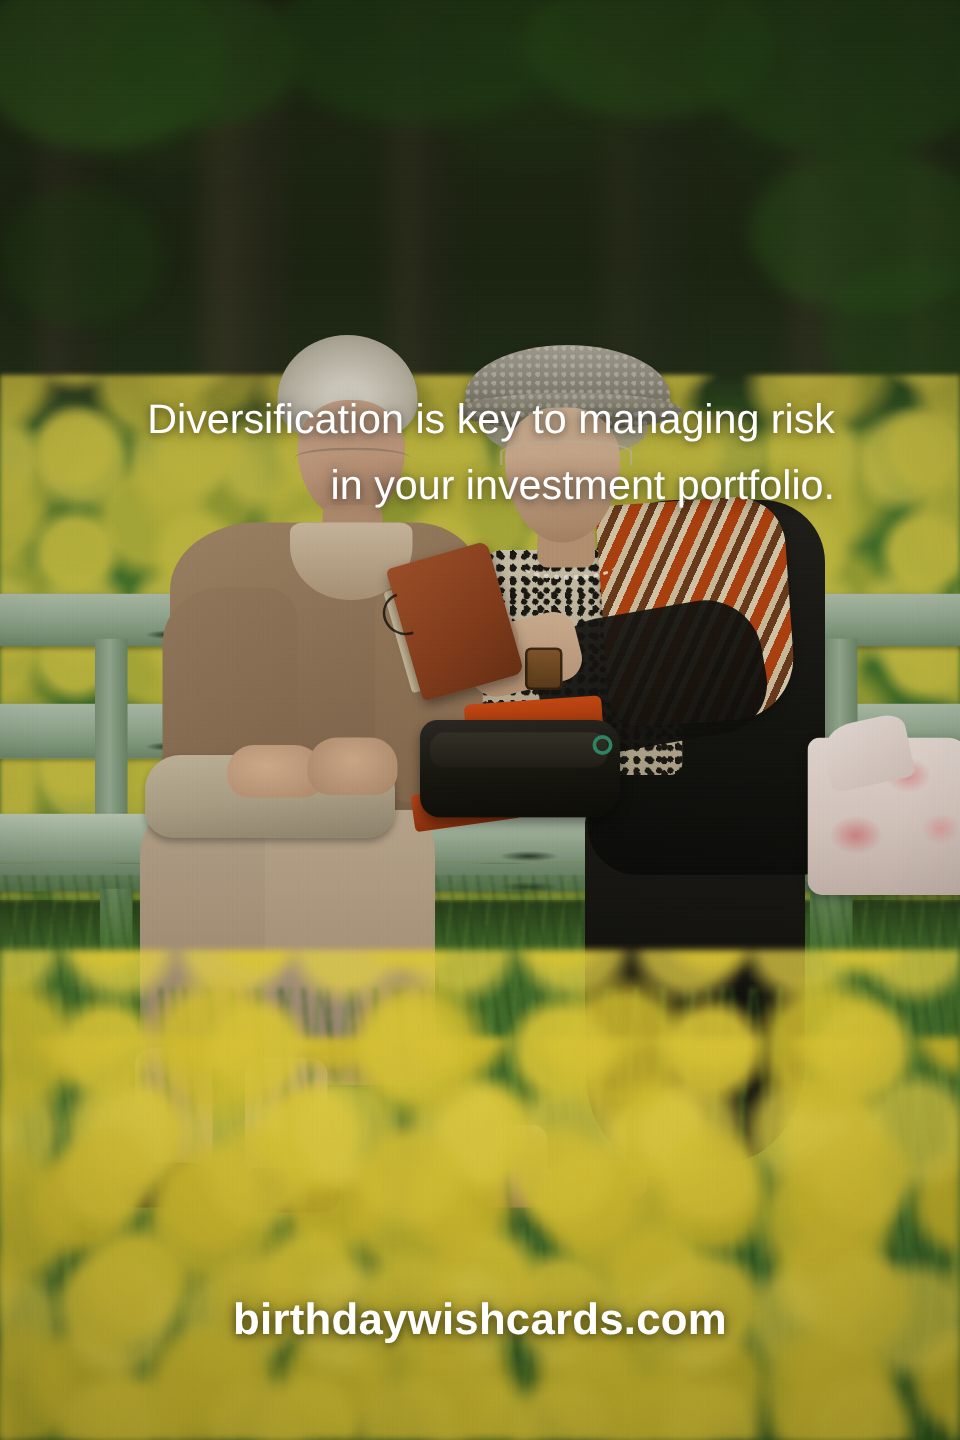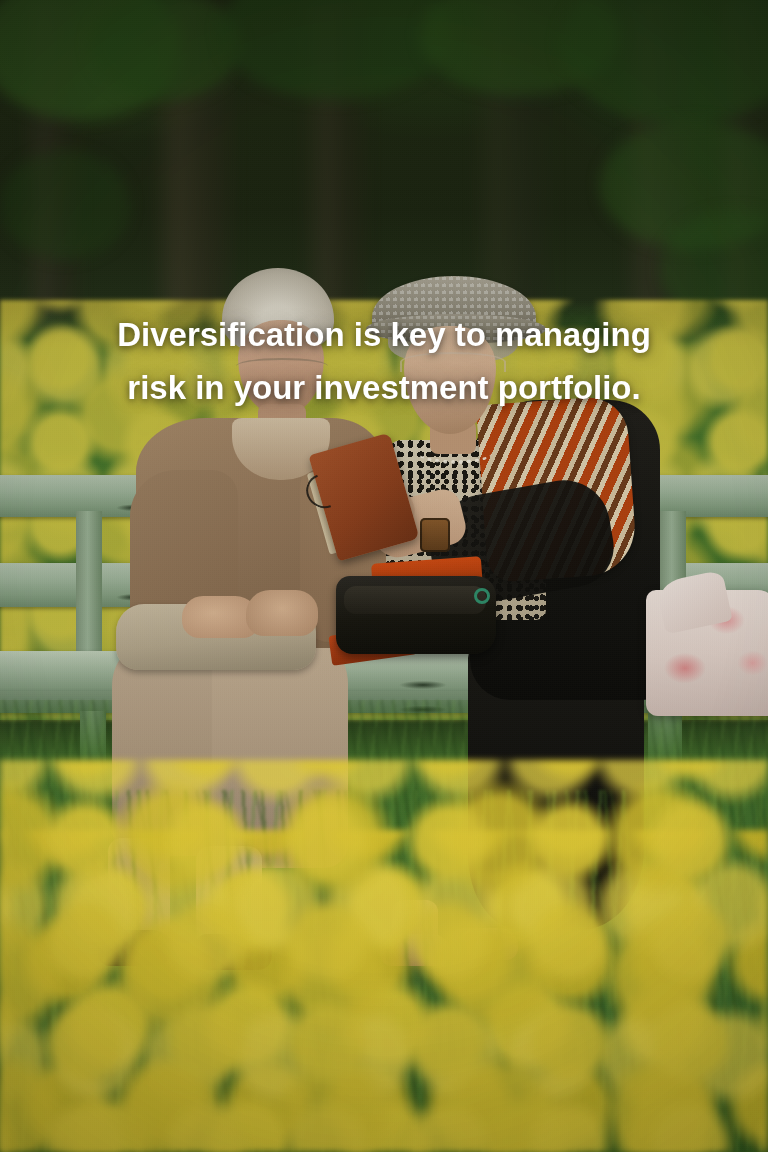--- a/index.html
+++ b/index.html
@@ -426,24 +426,24 @@
     font-size:41px;
     font-weight:bold;
     letter-spacing:-.2px;
     line-height:1.08;
     text-shadow:0 2px 7px rgba(0,0,0,.55), 0 0 22px rgba(0,0,0,.35);
     padding:0 18px;
   }
 
   .subtitle {
     position:absolute; left:0; right:0; top:308px;
-    text-align:center;
+    text-align:right;
     color:#ffffff;
     font-size:33px;
-    font-weight:bold;
+    font-weight:normal;
     line-height:1.62;
     text-shadow:0 2px 7px rgba(0,0,0,.55), 0 0 20px rgba(0,0,0,.3);
     padding:0 100px;
   }
 
   .footer {
     position:absolute; left:0; right:0; top:1036px;
     text-align:center;
     color:#ffffff;
     font-size:35px;
@@ -550,15 +550,16 @@
     <div class="dots2"></div>
     <div class="warm"></div>
     <div class="grade"></div>
     <div class="grain"></div>
   </div>
 
   <div class="overlay">
 
     <div class="subtitle">Diversification is key to managing risk in your investment portfolio.</div>
 
+    <div class="footer">birthdaywishcards.com</div>
   </div>
 
 </div>
 
 </body></html>

